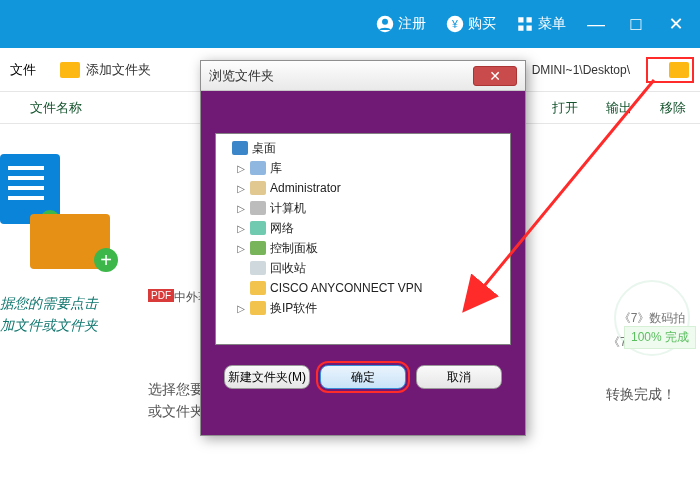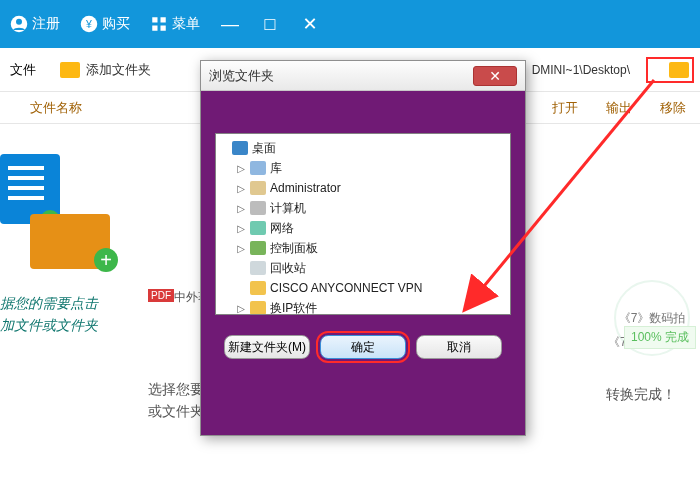--- a/index.html
+++ b/index.html
@@ -1,27 +1,27 @@
 <!DOCTYPE html>
 <html><head>
 <meta charset="utf-8">
 <style>
   * { box-sizing: border-box; margin: 0; padding: 0; font-family: "Microsoft YaHei", "SimSun", sans-serif; }
   html, body { width: 700px; height: 500px; overflow: hidden; background: #fff; }
-  .titlebar { height: 48px; background: #1296db; display: flex; align-items: center; padding-right: 4px; color: #fff; }
+  .titlebar { height: 48px; background: #1296db; display: flex; align-items: center; justify-content: flex-end; padding-right: 4px; color: #fff; }
   .titlebar .item { display: flex; align-items: center; gap: 4px; padding: 0 10px; height: 100%; font-size: 14px; }
   .titlebar svg { width: 18px; height: 18px; fill: #fff; }
   .titlebar .min, .titlebar .max, .titlebar .close { width: 40px; justify-content: center; font-size: 18px; }
   .toolbar { height: 44px; background: #fff; display: flex; align-items: center; border-bottom: 1px solid #e6e6e6; position: relative; }
   .toolbar .addfolder { display: flex; align-items: center; gap: 6px; padding: 0 14px; color: #333; font-size: 13px; }
   .toolbar .folder-icon { width: 20px; height: 16px; background: #fdb813; border-radius: 2px; position: relative; }
   .toolbar .crumb { position: absolute; right: 70px; top: 50%; transform: translateY(-50%); font-size: 12px; color: #333; padding-left: 46px; }
   .toolbar .topright-folder { position: absolute; right: 6px; top: 50%; transform: translateY(-50%); width: 48px; height: 26px; border: 2px solid #ff2a2a; display: flex; align-items: center; justify-content: flex-end; padding-right: 3px; }
   .toolbar .topright-folder .fi { width: 20px; height: 16px; background: #fdb813; border-radius: 2px; }
-  .header { height: 32px; display: flex; align-items: center; border-bottom: 1px solid #e6e6e6; font-size: 13px; color: #a16207; }
+  .header { height: 32px; display: flex; align-items: center; border-bottom: 1px solid #e6e6e6; font-size: 13px; color: #14532d; }
   .header .col-name { flex: 1; padding-left: 30px; }
   .header .col { padding: 0 14px; }
   .backdrop { position: relative; height: 376px; }
   .big-folders { position: absolute; left: 0; top: 30px; width: 120px; }
   .big-folders .doc { position: relative; width: 60px; height: 70px; background: #0a84d8; border-radius: 4px; }
   .big-folders .doc:after { content:""; position:absolute; left:8px; top:12px; width:36px; height:4px; background:#fff; box-shadow:0 10px 0 #fff, 0 20px 0 #fff, 0 30px 0 #fff; }
   .big-folders .plus1 { position:absolute; left:40px; top:56px; width:20px; height:20px; background:#3db74a; border-radius:50%; color:#fff; font-size:16px; text-align:center; line-height:20px; }
   .big-folders .fold { position:relative; left:30px; top:-10px; width:80px; height:55px; background:#e69016; border-radius:4px; }
   .big-folders .plus2 { position:absolute; left:94px; top:94px; width:24px; height:24px; background:#3db74a; border-radius:50%; color:#fff; font-size:20px; text-align:center; line-height:24px; }
   .lefttext { position:absolute; left:0; top:168px; width:130px; font-size:14px; color:#0f766e; line-height:22px;font-style:italic; }
@@ -29,21 +29,21 @@
   .pdf-label { position:absolute; left:174px; top:165px; font-size:12px; color:#555; }
   .bottomhint { position:absolute; left:148px; top:254px; font-size:14px; color:#555; line-height:22px; }
   .circle1 { position:absolute; right:10px; top:156px; width:76px; height:76px; border-radius:50%; border:2px solid #e9f6ee; font-size:12px; color:#777; display:flex; align-items:center; justify-content:center; }
   .circle2 { position:absolute; right:44px; top:198px; width:48px; height:40px; font-size:12px; color:#777; display:flex; align-items:center; }
   .donebadge { position:absolute; right:4px; top:202px; background:#f0fbf0; color:#5abf5e; font-size:12px; padding:2px 6px; border:1px solid #d6f0d6; }
   .donetext { position:absolute; right:24px; top:262px; font-size:14px; color:#555; }
   
   .dialog { position: absolute; left: 200px; top: 60px; width: 326px; height: 376px; background: #701a75; border: 1px solid #8f8f8f; box-shadow: 3px 3px 12px rgba(0,0,0,.35); z-index: 10; }
   .dlg-title { height: 30px; background: linear-gradient(#fdfdfd,#e9e9e9); border-bottom: 1px solid #c8c8c8; display: flex; align-items: center; padding: 0 8px; font-size: 13px; color: #333; }
   .dlg-title .closebtn { margin-left: auto; width: 44px; height: 20px; background: #c94b4b; border-radius: 3px; color: #fff; display: flex; align-items: center; justify-content: center; font-size: 14px; border:1px solid #a33; }
-  .tree-wrap { margin: 42px 14px 14px 14px; height: 182px; border: 1px solid #828282; background: #fff; overflow: auto; padding: 4px 2px; }
+  .tree-wrap { margin: 42px 14px 14px 14px; height: 212px; border: 1px solid #828282; background: #fff; overflow: auto; padding: 4px 2px; }
   .tree-row { display: flex; align-items: center; height: 20px; font-size: 12px; color: #222; }
   .tree-row .exp { width: 10px; text-align: center; color: #666; font-size: 10px; cursor: default; }
   .tree-row .ic { width: 16px; height: 14px; margin: 0 4px; display:inline-block; }
   .ic-desktop { background:#3a86c8; border-radius:2px; }
   .ic-lib { background:#8fb7e0; border-radius:2px; }
   .ic-user { background:#e0c890; border-radius:2px; }
   .ic-pc { background:#bcbcbc; border-radius:2px; }
   .ic-net { background:#6fcab0; border-radius:2px; }
   .ic-ctrl { background:#78b45a; border-radius:2px; }
   .ic-bin { background:#cfd8dc; border-radius:2px; }

